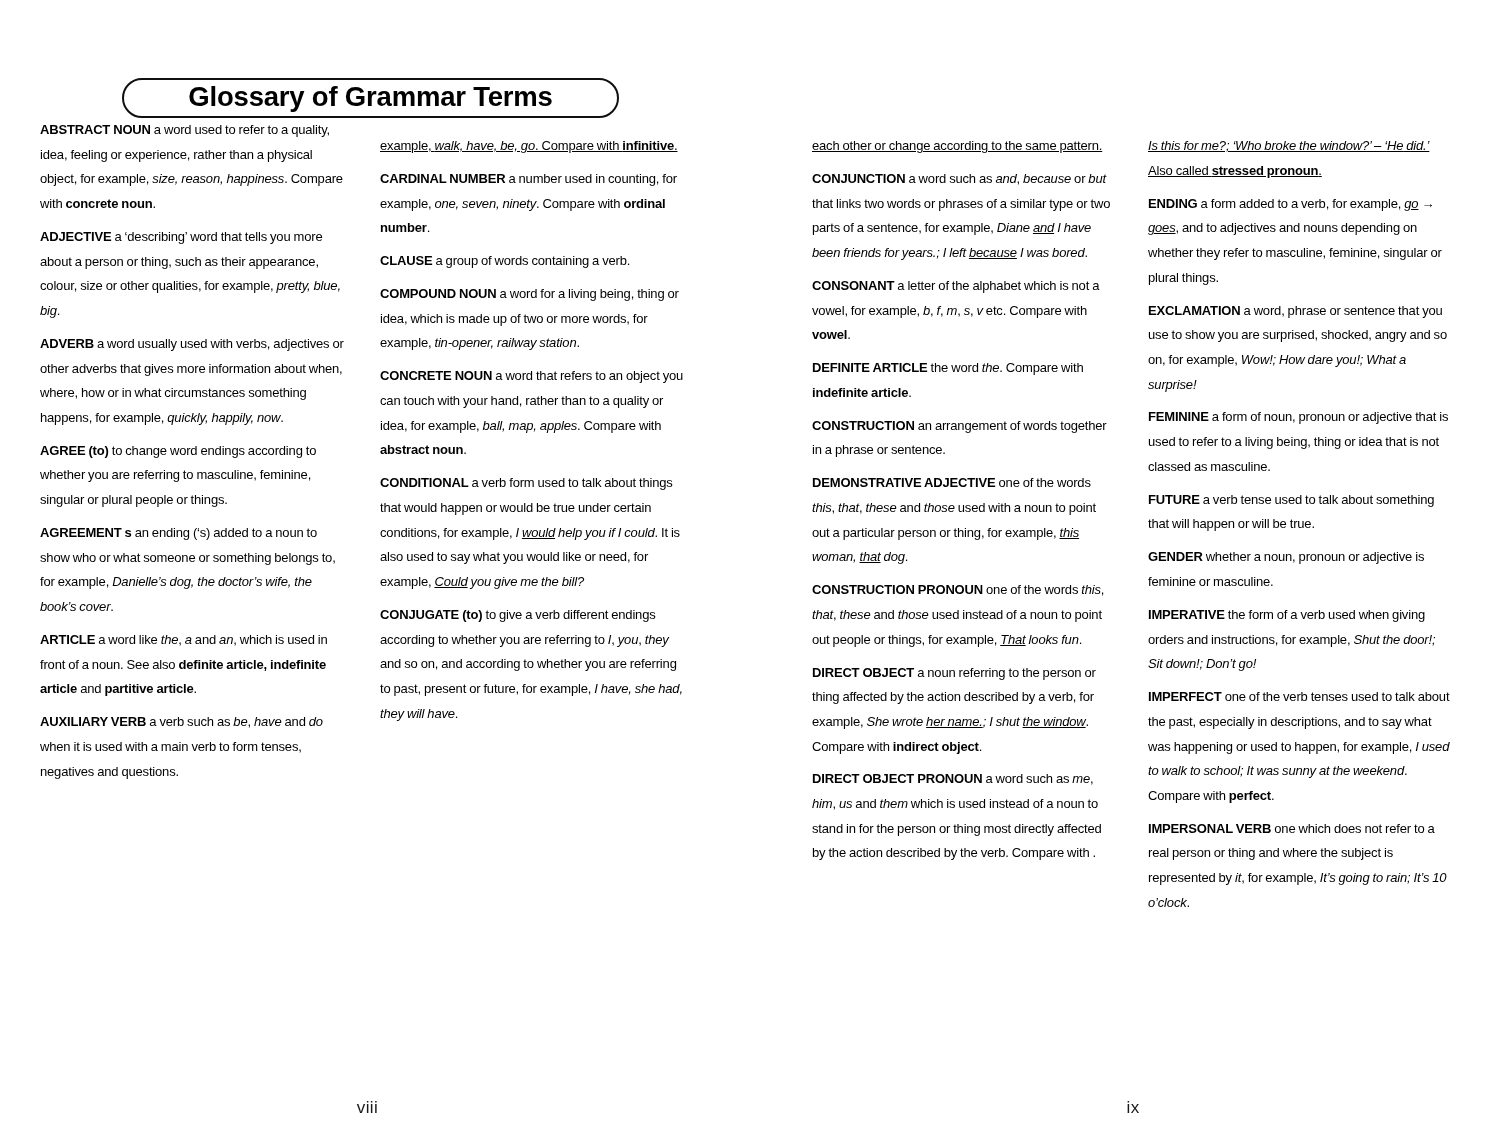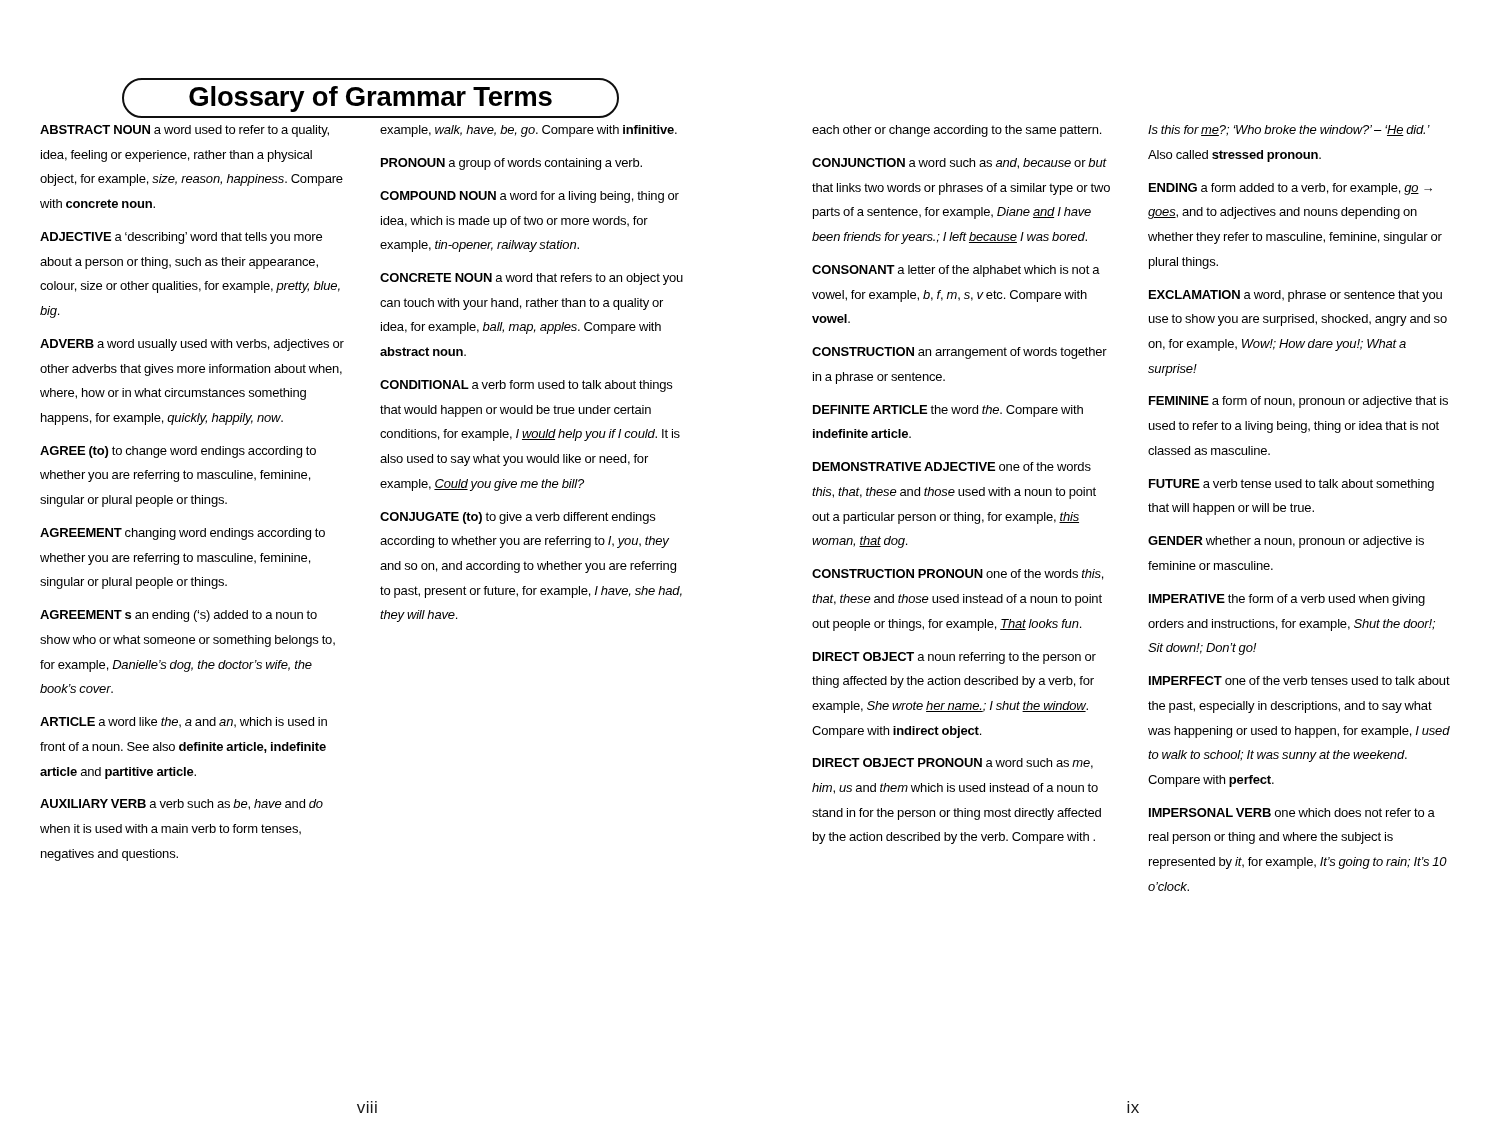--- a/index.html
+++ b/index.html
@@ -79,21 +79,21 @@
   
   .entry {
     font-size: 13px;
     line-height: 24.65px;
     text-align: left;
     margin: 0 0 8.3px 0;
     letter-spacing: -0.17px;
     word-spacing: -0.4px;
     -webkit-font-smoothing: antialiased;
   }
-  .entry.cont { margin-top: 0; }
+  .entry.cont { margin-top: 16px; text-decoration: underline; }
   .entry b { font-weight: bold; }
   .entry i { font-style: italic; }
   .entry u { text-decoration: underline; text-underline-offset: 1px; }
   .arrow { font-style: italic; }
 
   
   .folio {
     position: absolute;
     bottom: 18px;
     font-size: 17px;
@@ -115,49 +115,49 @@
         <span class="title-text">Glossary of Grammar Terms</span>
       </div>
     </div>
 
     <div class="cols">
       <div class="col">
           <p class="entry"><b>ABSTRACT NOUN</b> a word used to refer to a quality, idea, feeling or experience, rather than a physical object, for example, <i>size, reason, happiness</i>. Compare with <b>concrete noun</b>.</p>
           <p class="entry"><b>ADJECTIVE</b> a ‘describing’ word that tells you more about a person or thing, such as their appearance, colour, size or other qualities, for example, <i>pretty, blue, big</i>.</p>
           <p class="entry"><b>ADVERB</b> a word usually used with verbs, adjectives or other adverbs that gives more information about when, where, how or in what circumstances something happens, for example, <i>quickly, happily, now</i>.</p>
           <p class="entry"><b>AGREE (to)</b> to change word endings according to whether you are referring to masculine, feminine, singular or plural people or things.</p>
-          <p class="entry"><b>AGREEMENT</b> changing word endings according to whether you are referring to masculine, feminine, singular or plural people or things.</p>
           <p class="entry"><b>AGREEMENT s</b> an ending (‘s) added to a noun to show who or what someone or something belongs to, for example, <i>Danielle’s dog, the doctor’s wife, the book’s cover</i>.</p>
           <p class="entry"><b>ARTICLE</b> a word like <i>the</i>, <i>a</i> and <i>an</i>, which is used in front of a noun. See also <b>definite article, indefinite article</b> and <b>partitive article</b>.</p>
           <p class="entry"><b>AUXILIARY VERB</b> a verb such as <i>be</i>, <i>have</i> and <i>do</i> when it is used with a main verb to form tenses, negatives and questions.</p>
         </div>
       <div class="col">
           <p class="entry cont">example, <i>walk, have, be, go</i>. Compare with <b>infinitive</b>.</p>
-          <p class="entry"><b>PRONOUN</b> a group of words containing a verb.</p>
+          <p class="entry"><b>CARDINAL NUMBER</b> a number used in counting, for example, <i>one, seven, ninety</i>. Compare with <b>ordinal number</b>.</p>
+          <p class="entry"><b>CLAUSE</b> a group of words containing a verb.</p>
           <p class="entry"><b>COMPOUND NOUN</b> a word for a living being, thing or idea, which is made up of two or more words, for example, <i>tin-opener, railway station</i>.</p>
           <p class="entry"><b>CONCRETE NOUN</b> a word that refers to an object you can touch with your hand, rather than to a quality or idea, for example, <i>ball, map, apples</i>. Compare with <b>abstract noun</b>.</p>
           <p class="entry"><b>CONDITIONAL</b> a verb form used to talk about things that would happen or would be true under certain conditions, for example, <i>I <u>would</u> help you if I could</i>. It is also used to say what you would like or need, for example, <i><u>Could</u> you give me the bill?</i></p>
           <p class="entry"><b>CONJUGATE (to)</b> to give a verb different endings according to whether you are referring to <i>I</i>, <i>you</i>, <i>they</i> and so on, and according to whether you are referring to past, present or future, for example, <i>I have, she had, they will have</i>.</p>
         </div>
     </div>
 
     <div class="folio folio-left">viii</div>
   </div>
 
   <div class="page page-right">
 
     <div class="title-plate-row"></div>
 
     <div class="cols">
       <div class="col">
           <p class="entry cont">each other or change according to the same pattern.</p>
           <p class="entry"><b>CONJUNCTION</b> a word such as <i>and</i>, <i>because</i> or <i>but</i> that links two words or phrases of a similar type or two parts of a sentence, for example, <i>Diane <u>and</u> I have been friends for years.; I left <u>because</u> I was bored</i>.</p>
           <p class="entry"><b>CONSONANT</b> a letter of the alphabet which is not a vowel, for example, <i>b</i>, <i>f</i>, <i>m</i>, <i>s</i>, <i>v</i> etc. Compare with <b>vowel</b>.</p>
+          <p class="entry"><b>DEFINITE ARTICLE</b> the word <i>the</i>. Compare with <b>indefinite article</b>.</p>
           <p class="entry"><b>CONSTRUCTION</b> an arrangement of words together in a phrase or sentence.</p>
-          <p class="entry"><b>DEFINITE ARTICLE</b> the word <i>the</i>. Compare with <b>indefinite article</b>.</p>
           <p class="entry"><b>DEMONSTRATIVE ADJECTIVE</b> one of the words <i>this</i>, <i>that</i>, <i>these</i> and <i>those</i> used with a noun to point out a particular person or thing, for example, <i><u>this</u> woman, <u>that</u> dog</i>.</p>
           <p class="entry"><b>CONSTRUCTION PRONOUN</b> one of the words <i>this</i>, <i>that</i>, <i>these</i> and <i>those</i> used instead of a noun to point out people or things, for example, <i><u>That</u> looks fun</i>.</p>
           <p class="entry"><b>DIRECT OBJECT</b> a noun referring to the person or thing affected by the action described by a verb, for example, <i>She wrote <u>her name.</u>; I shut <u>the window</u></i>. Compare with <b>indirect object</b>.</p>
           <p class="entry"><b>DIRECT OBJECT PRONOUN</b> a word such as <i>me</i>, <i>him</i>, <i>us</i> and <i>them</i> which is used instead of a noun to stand in for the person or thing most directly affected by the action described by the verb. Compare with .</p>
         </div>
       <div class="col">
           <p class="entry cont"><i>Is this for <u>me</u>?; ‘Who broke the window?’ – ‘<u>He</u> did.’</i> Also called <b>stressed pronoun</b>.</p>
           <p class="entry"><b>ENDING</b> a form added to a verb, for example, <i><u>go</u> <span class="arrow">→</span> <u>goes</u></i>, and to adjectives and nouns depending on whether they refer to masculine, feminine, singular or plural things.</p>
           <p class="entry"><b>EXCLAMATION</b> a word, phrase or sentence that you use to show you are surprised, shocked, angry and so on, for example, <i>Wow!; How dare you!; What a surprise!</i></p>
           <p class="entry"><b>FEMININE</b> a form of noun, pronoun or adjective that is used to refer to a living being, thing or idea that is not classed as masculine.</p>

